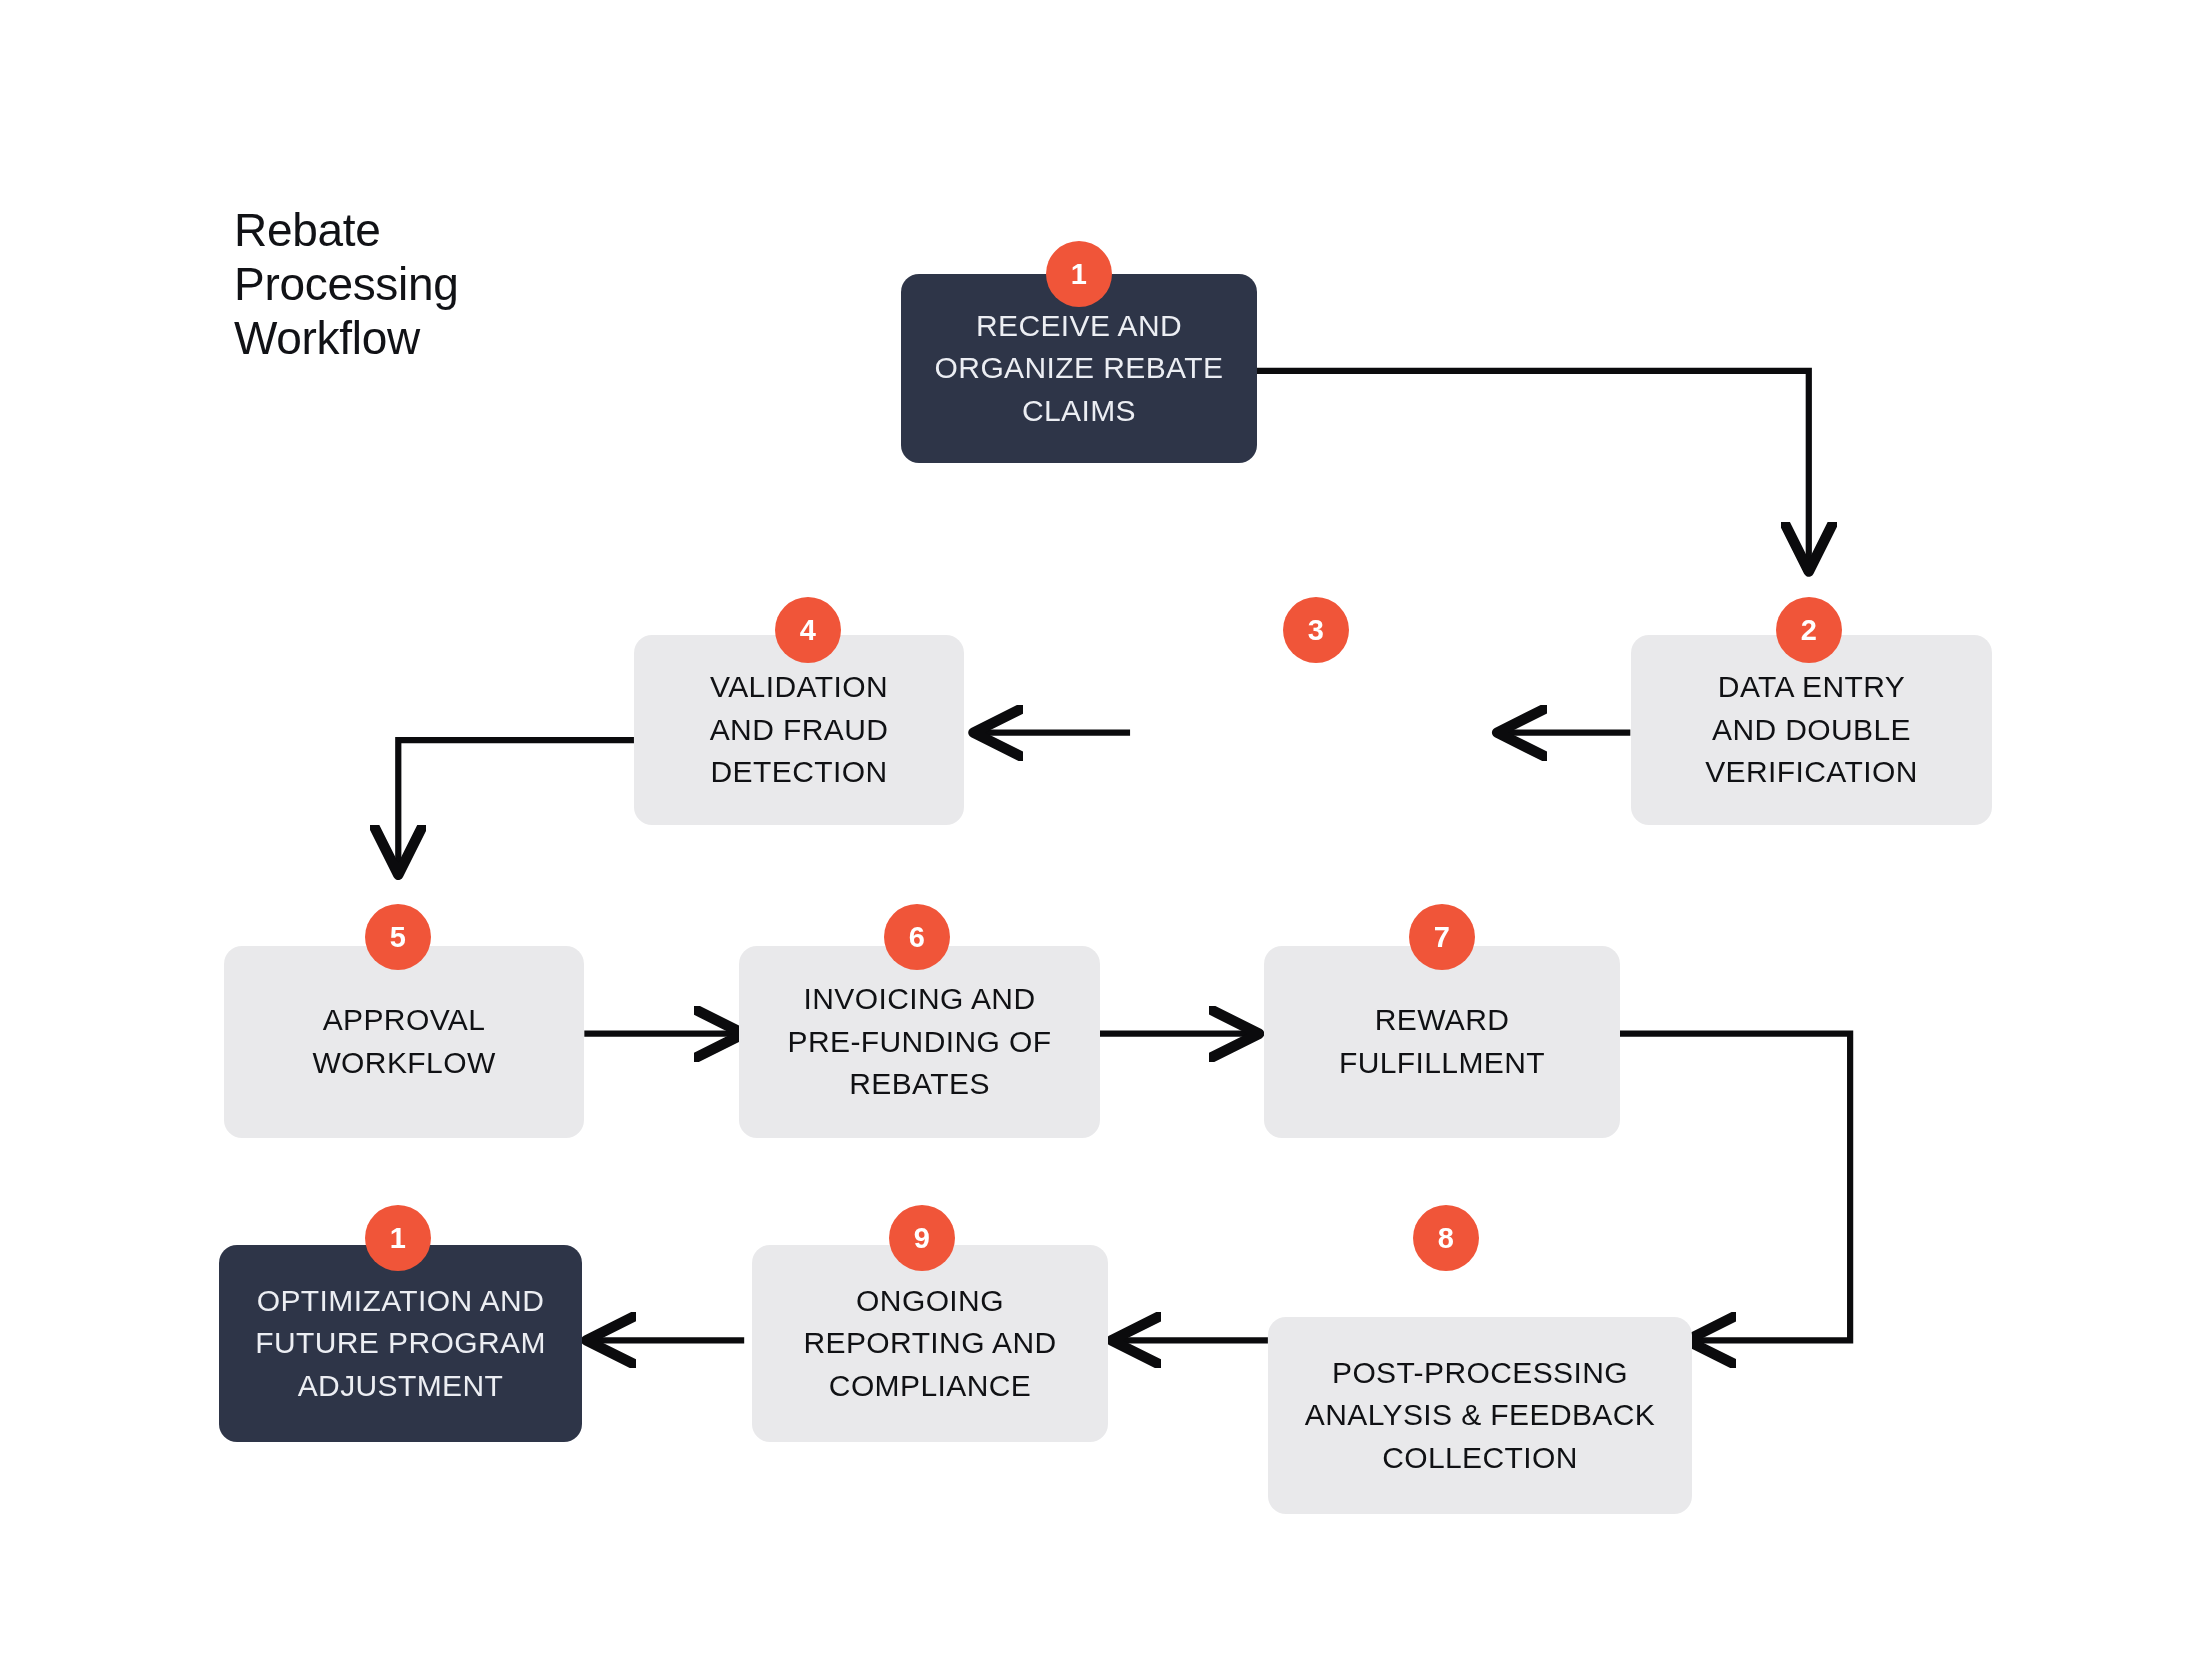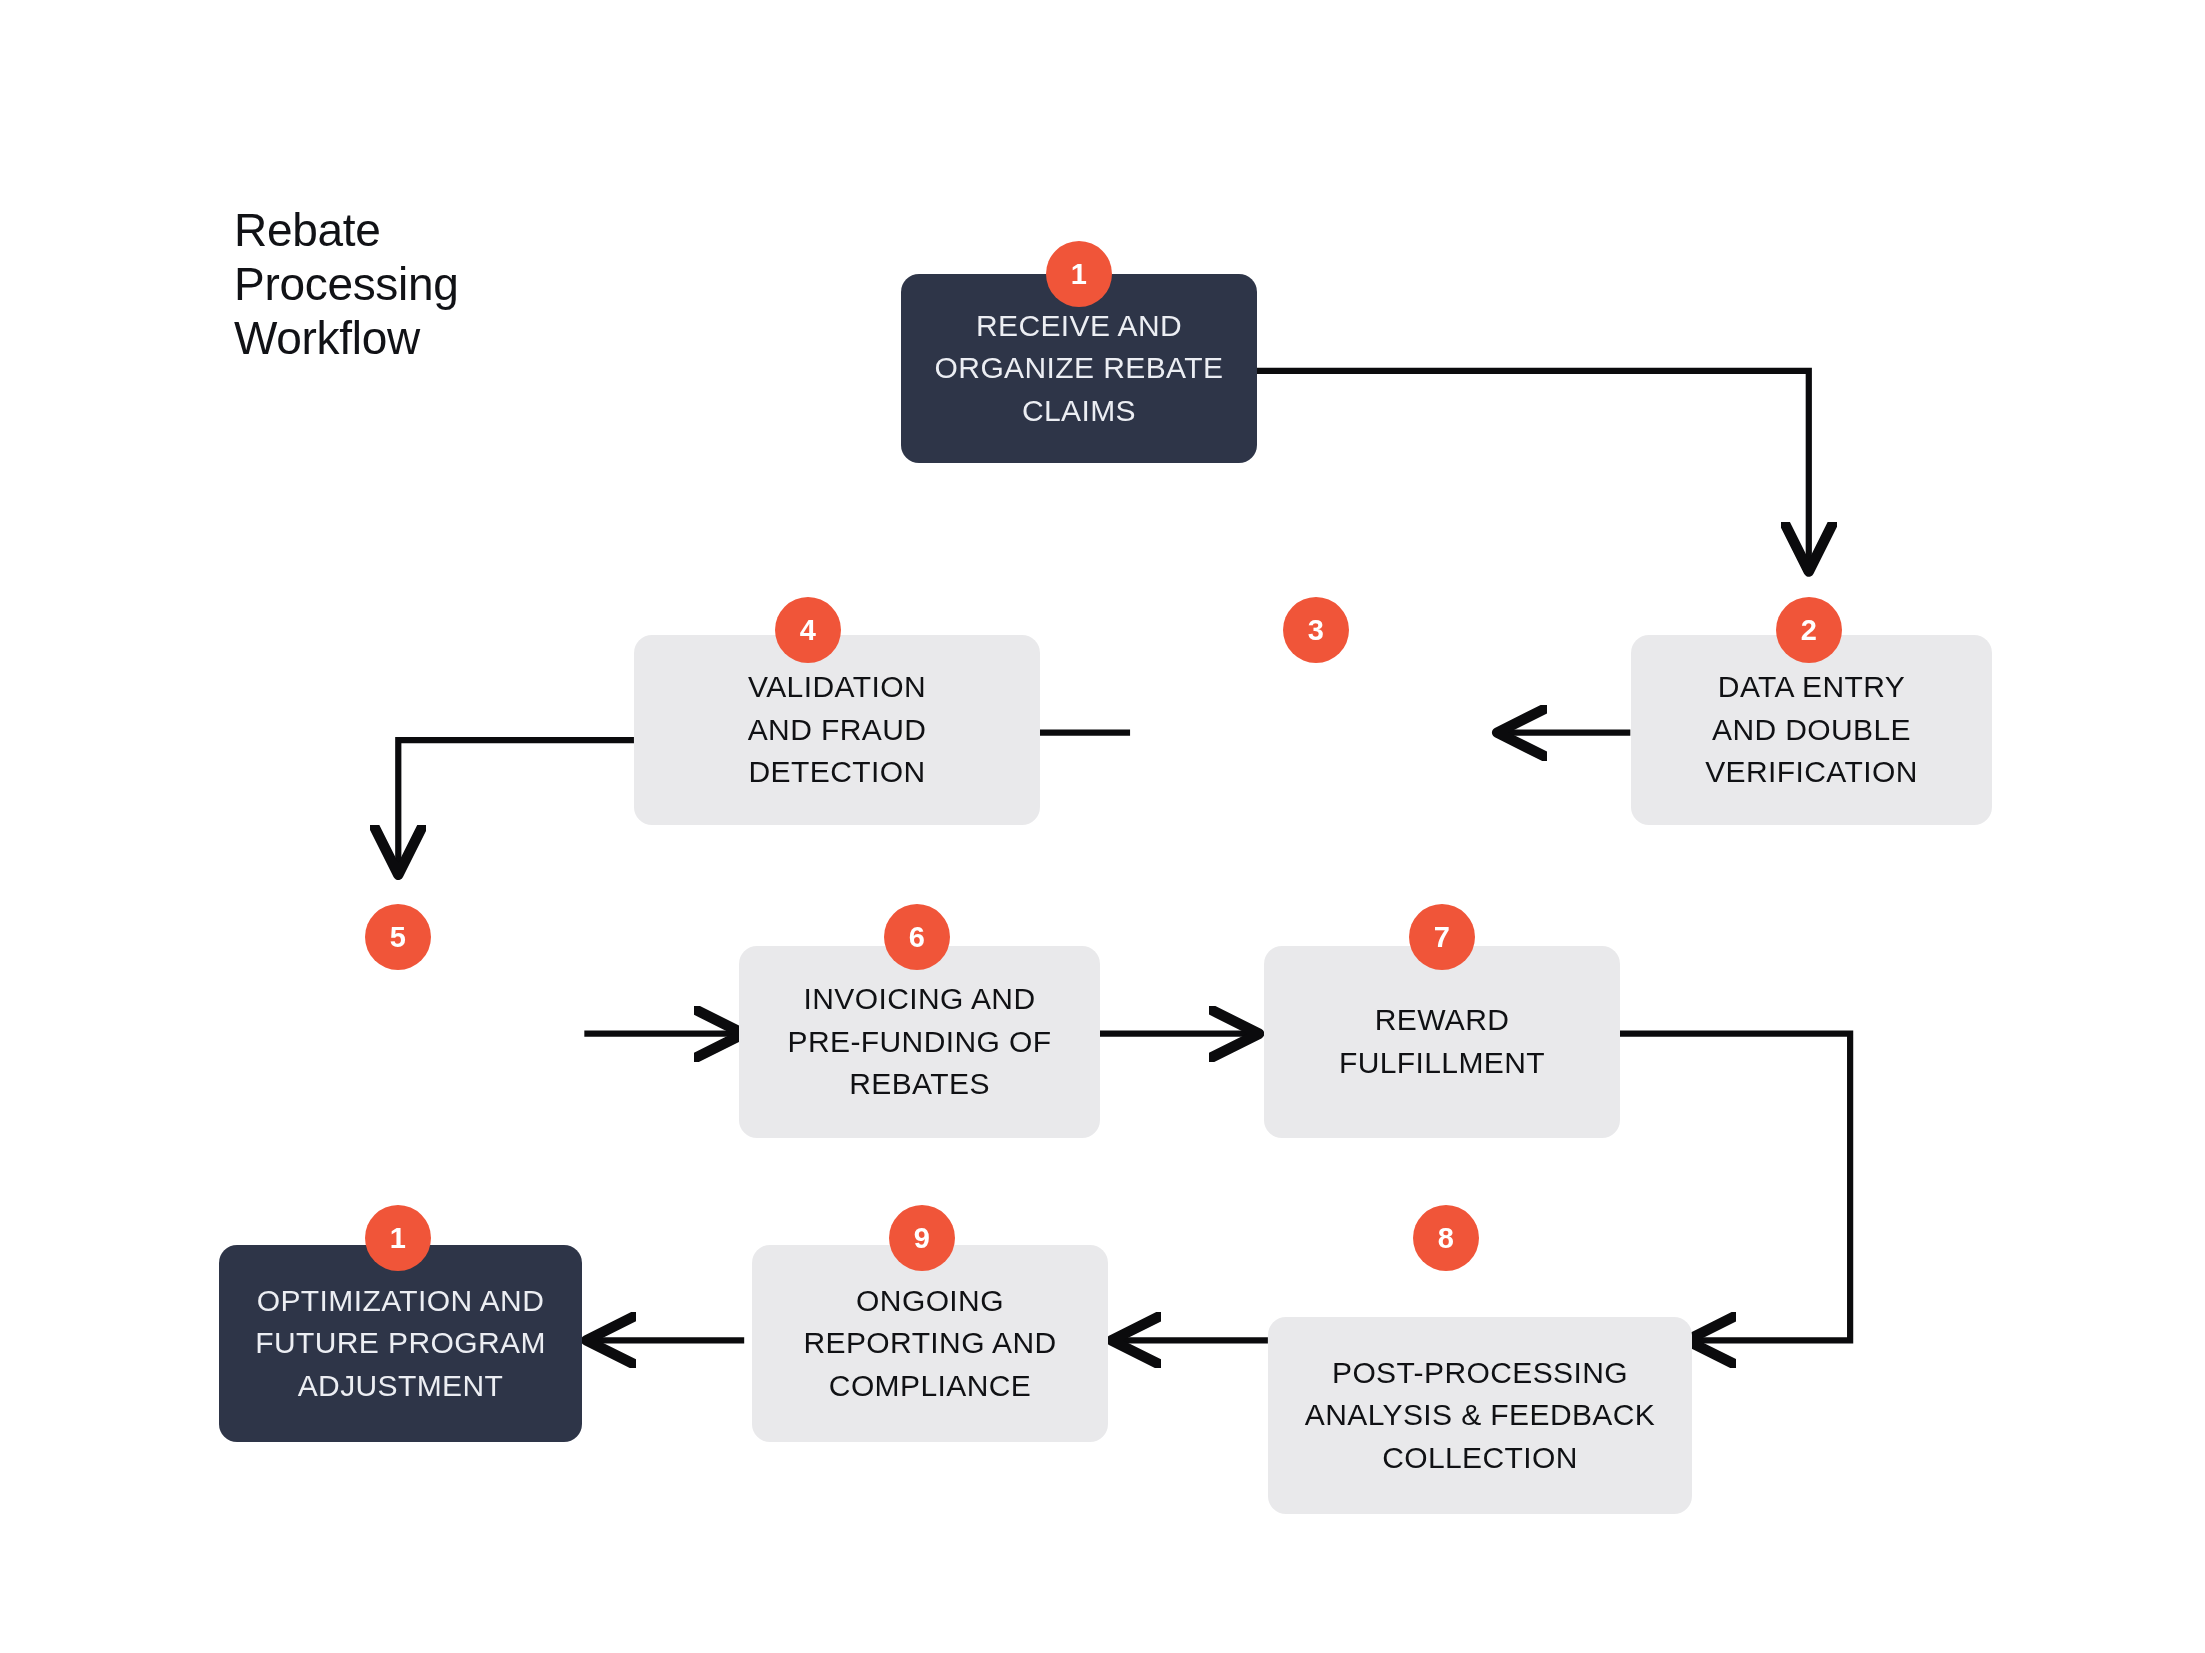--- a/index.html
+++ b/index.html
@@ -141,29 +141,33 @@
 VERIFICATION</div>
   </div>
   <div class="badge" style="left:1776px; top:597px;">
     <span>2</span>
   </div>
 
   <div class="badge" style="left:1283px; top:597px;">
     <span>3</span>
   </div>
 
-  <div class="node light" style="left:634px; top:635px; width:406px; height:190px;">
+  <div class="node light" style="left:634px; top:635px; width:330px; height:190px;">
     <div class="node-label">VALIDATION
 AND FRAUD
 DETECTION</div>
   </div>
   <div class="badge" style="left:775px; top:597px;">
     <span>4</span>
   </div>
 
+  <div class="node light" style="left:224px; top:946px; width:360px; height:192px;">
+    <div class="node-label">APPROVAL
+WORKFLOW</div>
+  </div>
   <div class="badge" style="left:365px; top:904px;">
     <span>5</span>
   </div>
 
   <div class="node light" style="left:739px; top:946px; width:361px; height:192px;">
     <div class="node-label">INVOICING AND
 PRE-FUNDING OF
 REBATES</div>
   </div>
   <div class="badge" style="left:884px; top:904px;">

